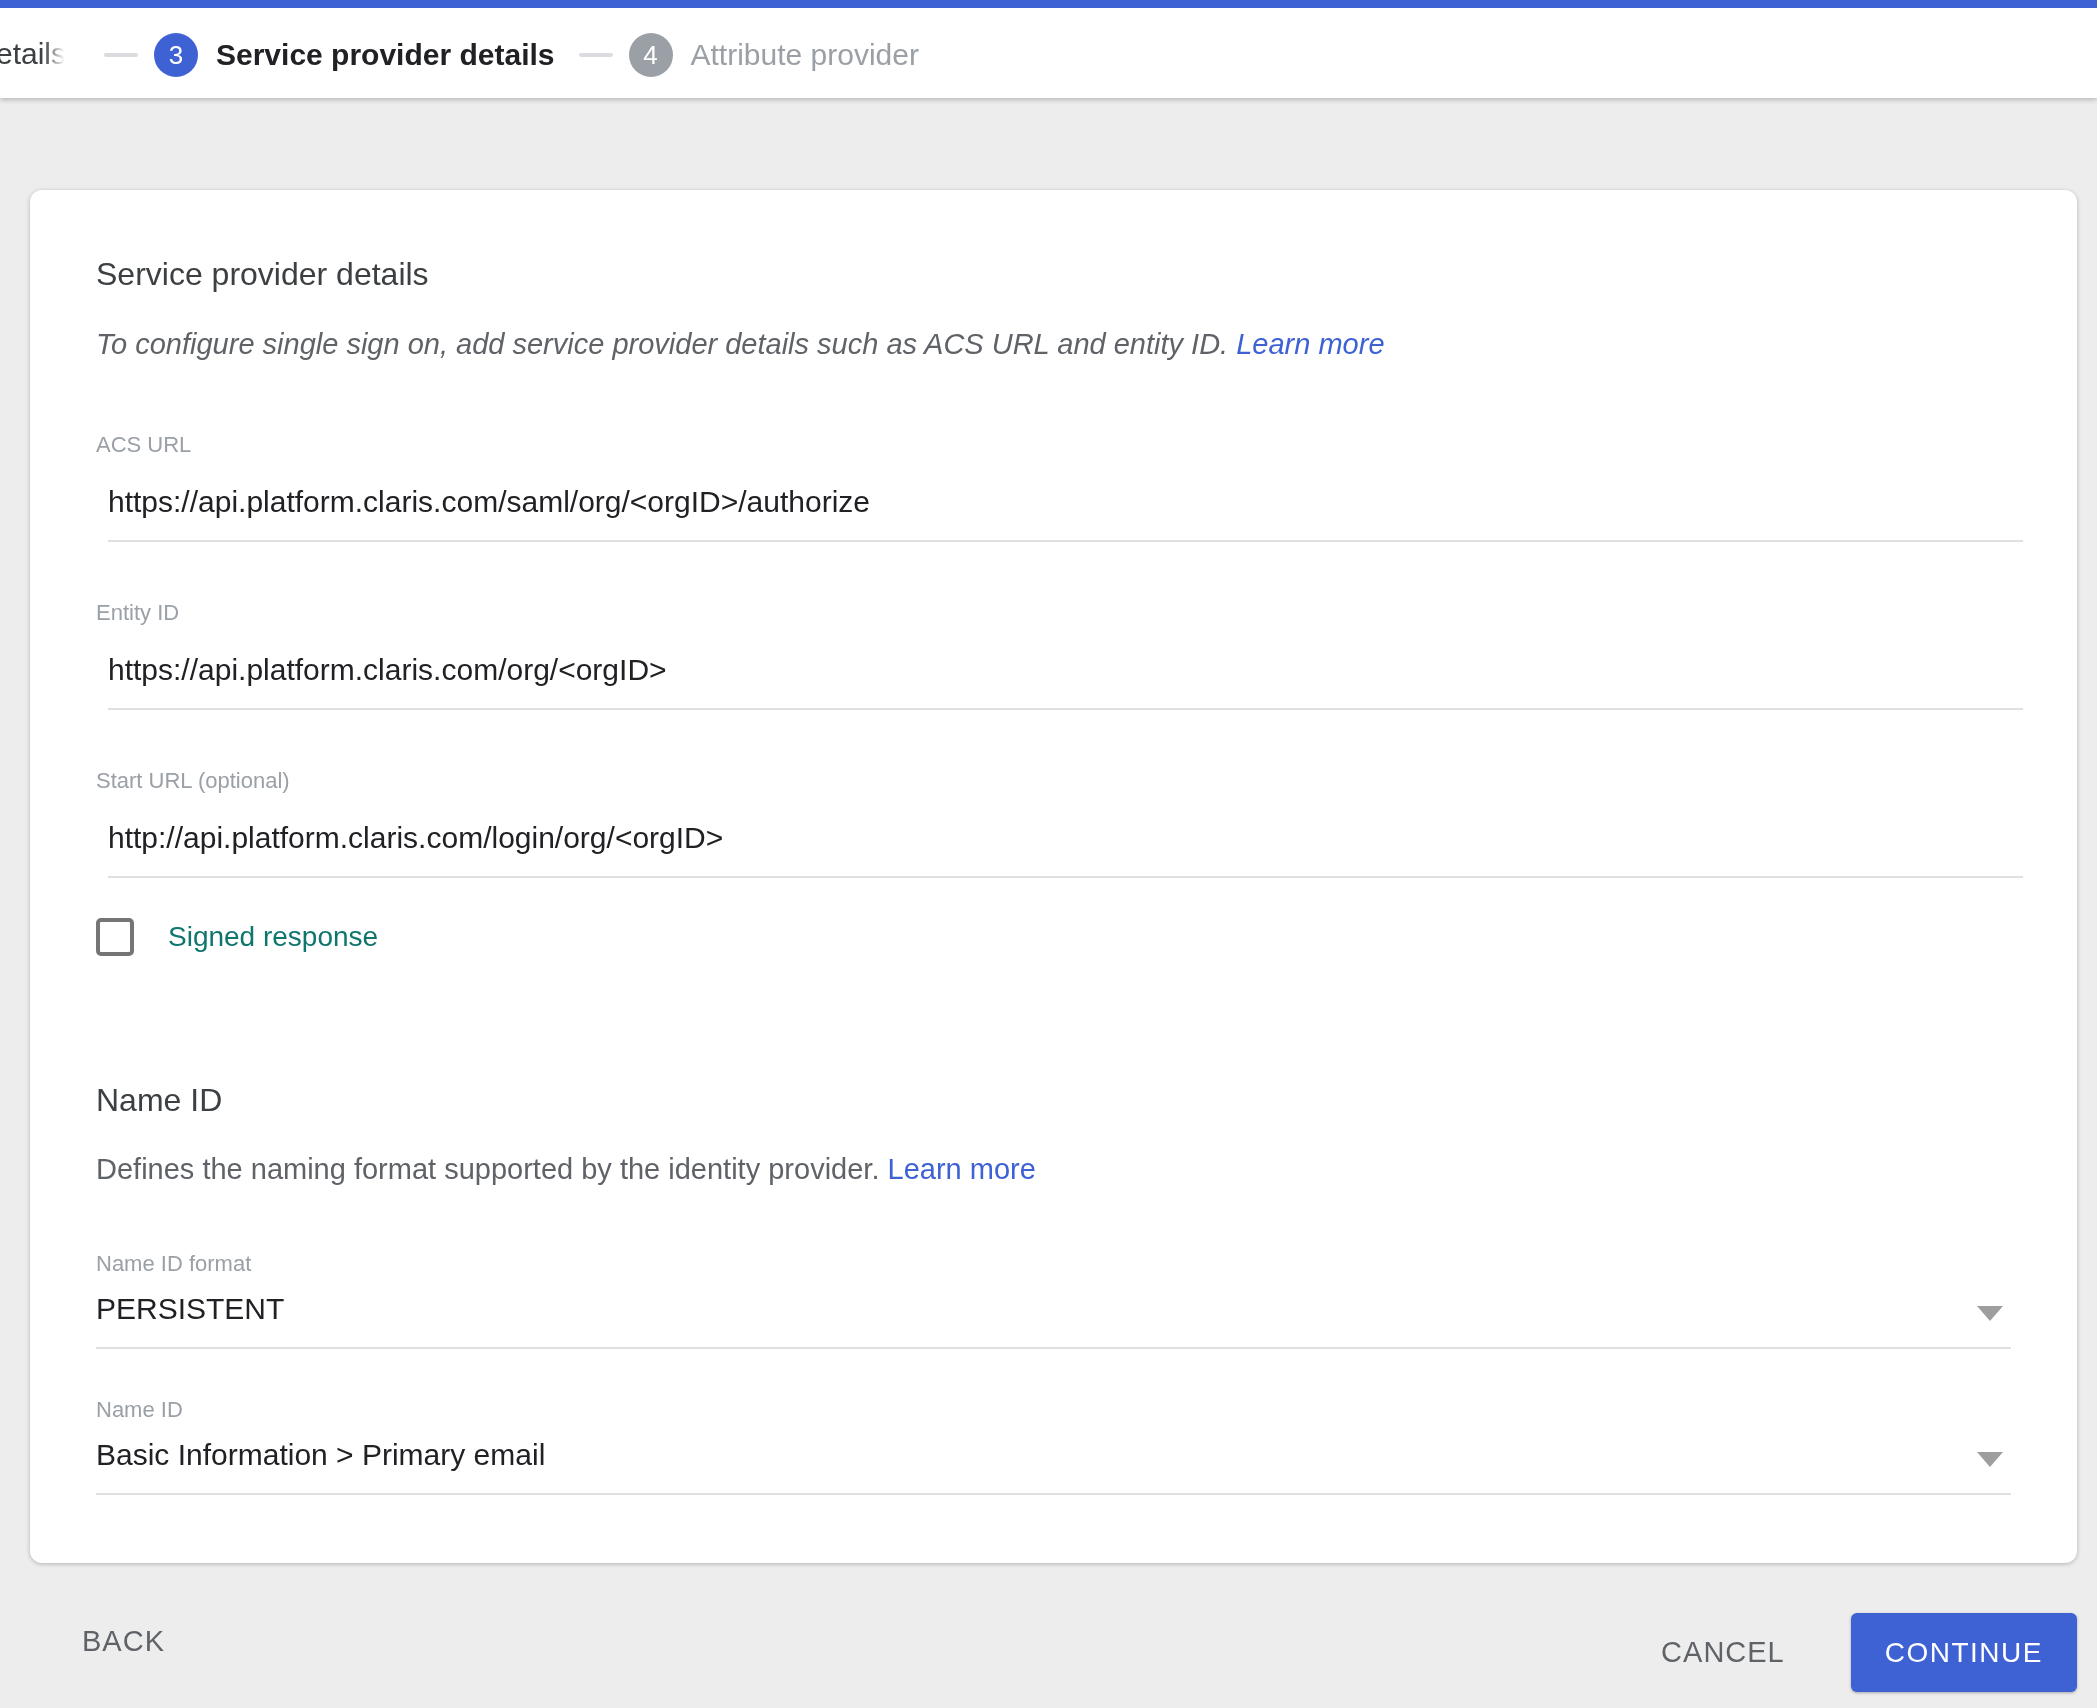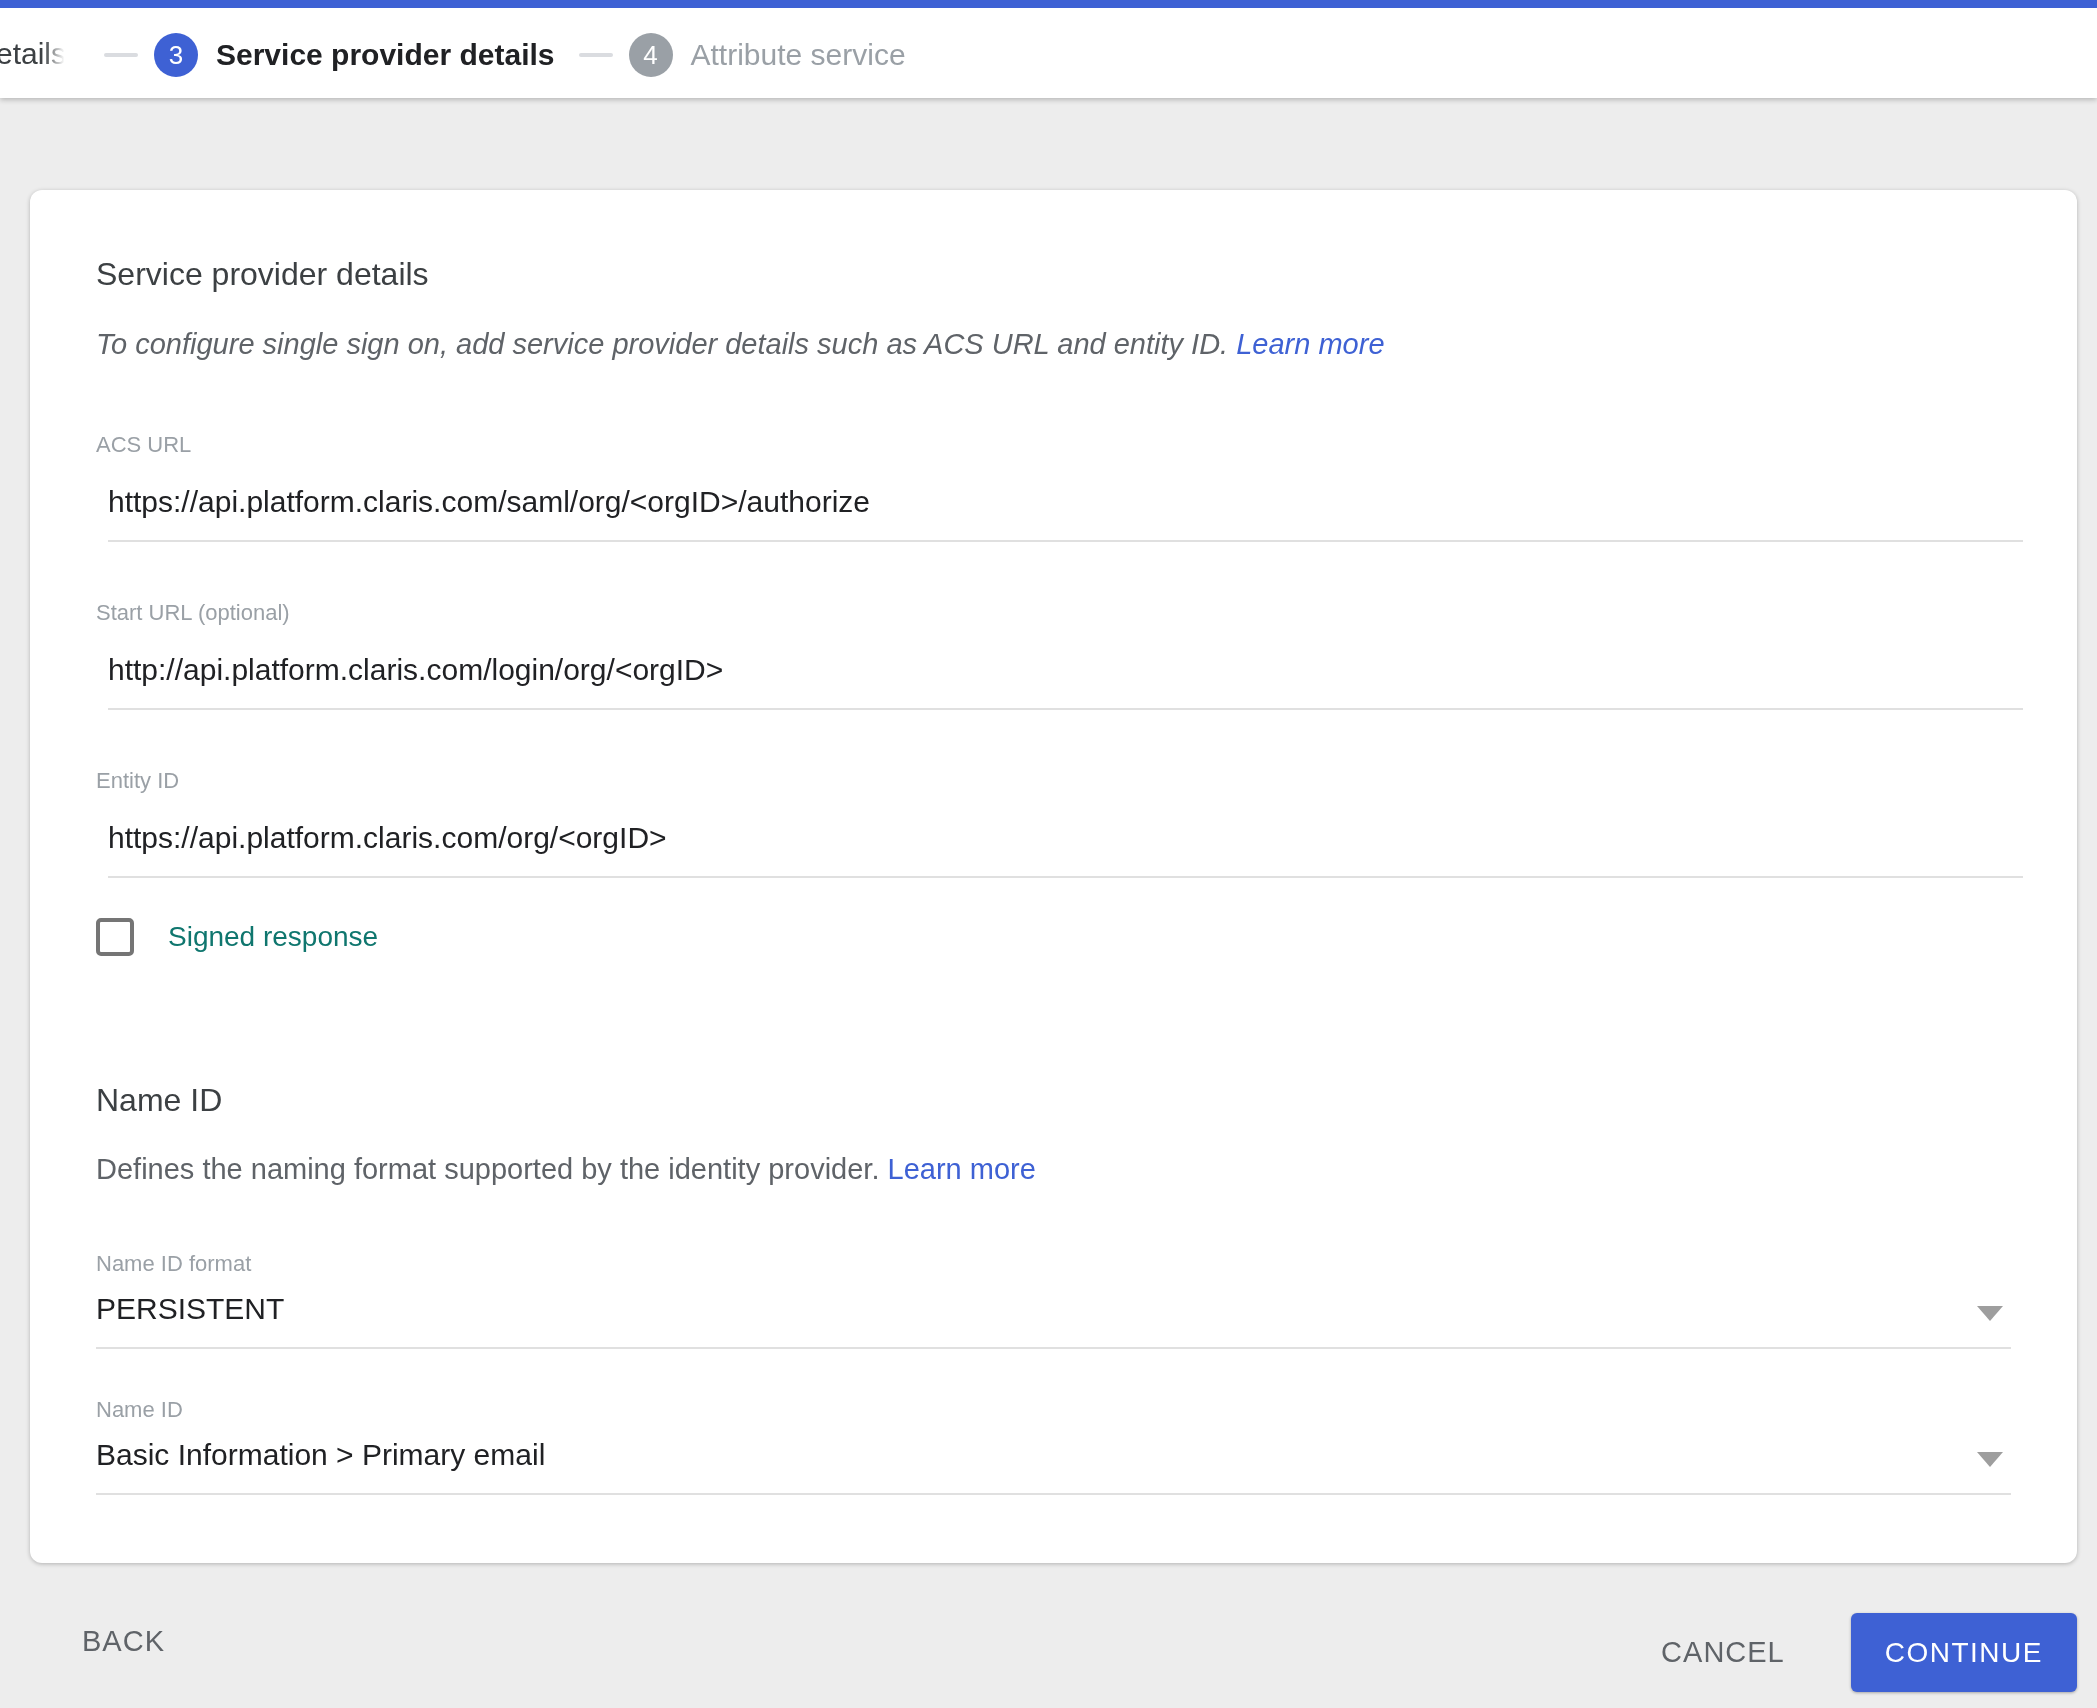--- a/index.html
+++ b/index.html
@@ -94,42 +94,42 @@
   <div class="stepper">
     <div class="step-dash"></div>
     <div class="step-circle active">
       <span>3</span>
     </div>
     <div class="step-label active">Service provider details</div>
     <div class="step-dash"></div>
     <div class="step-circle upcoming">
       <span>4</span>
     </div>
-    <div class="step-label upcoming">Attribute service</div>
+    <div class="step-label upcoming">Attribute provider</div>
   </div>
 </header>
 
 <main class="card">
   <h1 class="card-title">Service provider details</h1>
 
   <p class="card-desc"><span>To configure single sign on, add service provider details such as ACS URL and entity ID.</span> <a class="link" href="#">Learn more</a></p>
 
   <div class="field">
     <label class="field-label">ACS URL</label>
     <input class="text-input" type="text" value="https://api.platform.claris.com/saml/org/&lt;orgID&gt;/authorize" style="">
   </div>
 
   <div class="field">
-    <label class="field-label">Start URL (optional)</label>
-    <input class="text-input" type="text" value="http://api.platform.claris.com/login/org/&lt;orgID&gt;" style="">
+    <label class="field-label">Entity ID</label>
+    <input class="text-input" type="text" value="https://api.platform.claris.com/org/&lt;orgID&gt;" style="">
   </div>
 
   <div class="field">
-    <label class="field-label">Entity ID</label>
-    <input class="text-input" type="text" value="https://api.platform.claris.com/org/&lt;orgID&gt;" style="">
+    <label class="field-label">Start URL (optional)</label>
+    <input class="text-input" type="text" value="http://api.platform.claris.com/login/org/&lt;orgID&gt;" style="">
   </div>
 
   <div class="check-row">
     <span class="checkbox" role="checkbox" aria-checked="false"></span>
     <span class="check-label">Signed response</span>
   </div>
 
   <h2 class="section-title">Name ID</h2>
 
   <p class="section-desc"><span>Defines the naming format supported by the identity provider.</span> <a class="link" href="#">Learn more</a></p>

